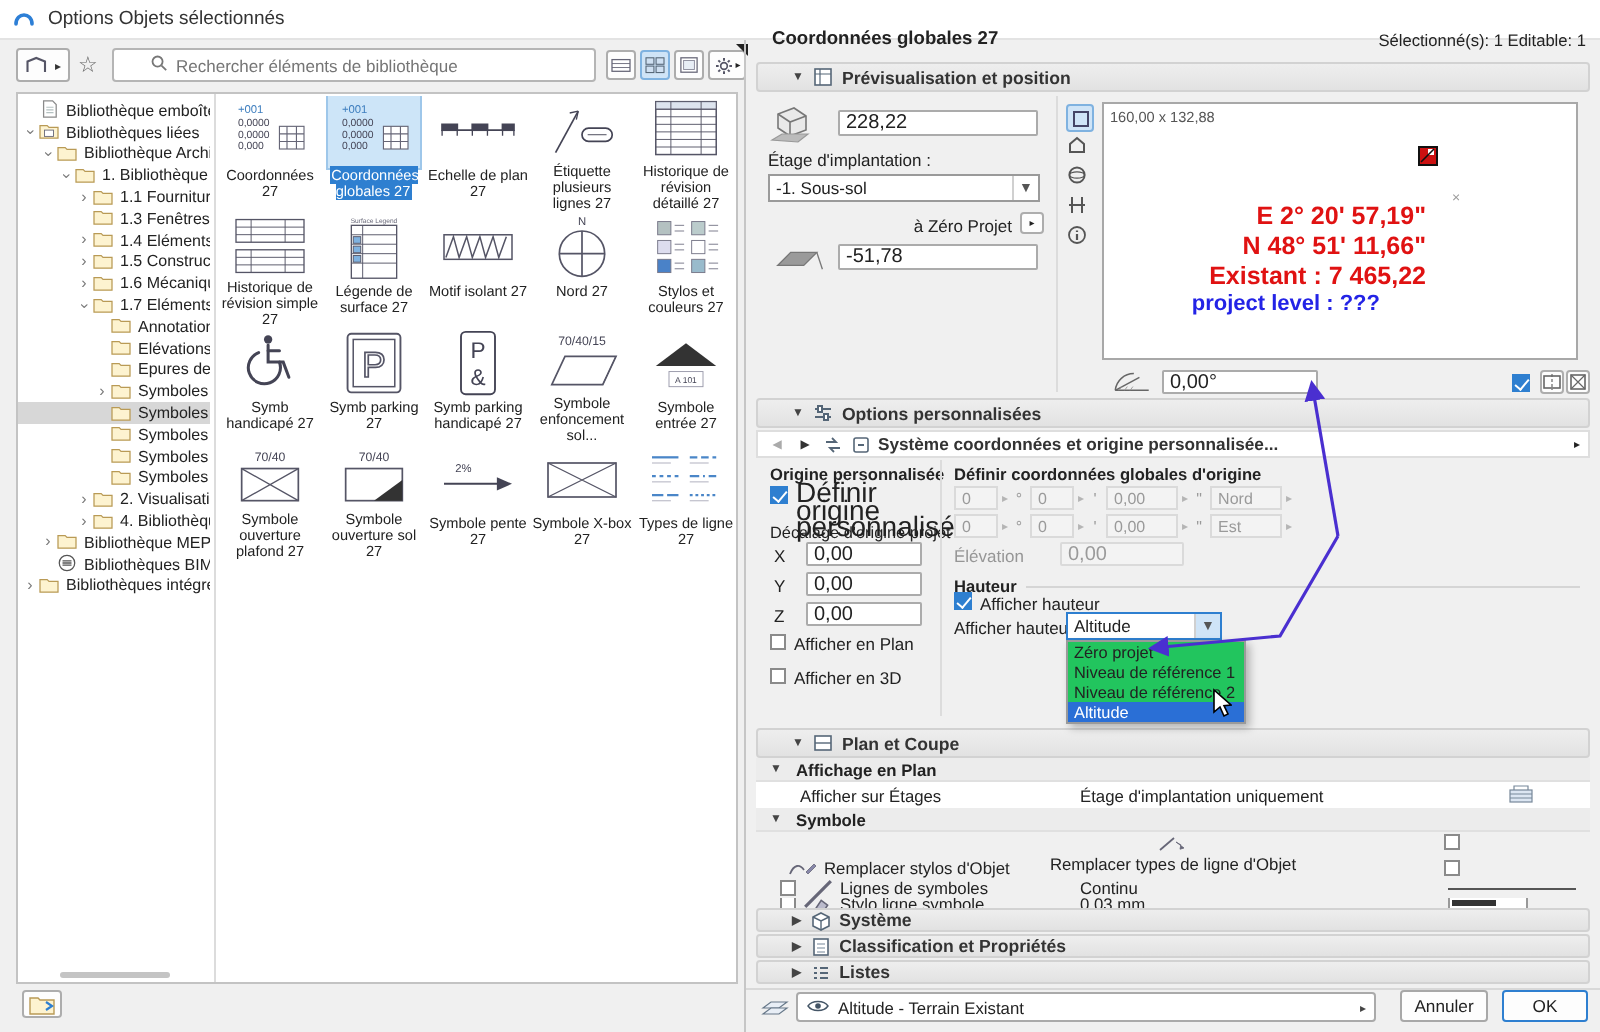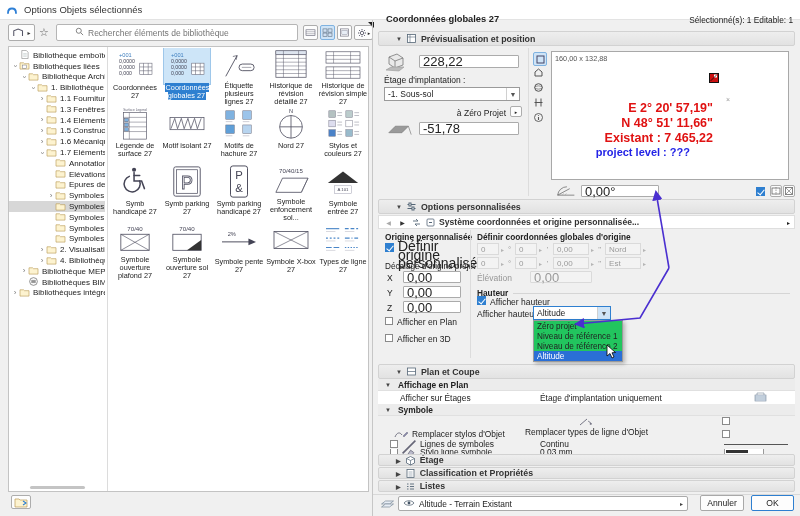--- a/index.html
+++ b/index.html
@@ -38,21 +38,21 @@
 .cell.sel .clabel span{background:var(--sel);color:#fff;padding:0 1px}
 #addlib{position:absolute;left:11px;top:495px;width:20px;height:14px}
 
 #rightdiv{position:absolute;left:372px;top:20px;bottom:0;width:1px;background:#c6c6c6}
 .bar{position:absolute;left:378px;width:417px;height:15px;background:linear-gradient(#eee,#e2e2e2);border:1px solid #d2d2d2;border-radius:2px;display:flex;align-items:center;gap:4px;padding:0 17px;font-weight:bold;font-size:8.8px;color:#333}
 .bar .tri{font-size:6px;color:#444}
 .bar svg{width:11px;height:11px}
 .subbar{position:absolute;left:378px;width:417px;height:12px;background:#ececec;border-bottom:1px solid #e0e0e0;display:flex;align-items:center;font-size:8.4px}
 .subbar .tri{font-size:6px;color:#444;width:20px;text-align:center}
 .subbar b{font-size:8.4px}
-.field{position:absolute;background:#fff;border:1px solid #ababab;border-radius:1px;display:flex;align-items:center;padding:0 3px;font-size:13px;color:#222}
+.field{position:absolute;background:#fff;border:1px solid #ababab;border-radius:1px;display:flex;align-items:center;padding:0 3px;font-size:10px;color:#222}
 .field.gray{background:#f3f3f3;color:#9a9a9a;border-color:#dadada}
 .combo{position:absolute;background:#fff;border:1px solid #9a9a9a;display:flex;align-items:center;font-size:8.5px;padding-left:3px}
 .combo .dd{margin-left:auto;width:13px;align-self:stretch;display:flex;align-items:center;justify-content:center;border-left:1px solid #d0d0d0;color:#555;font-size:7px}
 .combo.focus{border-color:var(--sel)}
 .combo.focus .dd{background:#cfe4f7}
 .lbl{position:absolute;font-size:8.5px;color:#222;white-space:nowrap}
 .lbl.bold{font-weight:bold}
 .lbl.gray{color:#969696}
 .chk{position:absolute;width:9px;height:9px;border:1px solid #8a8a8a;background:#fff}
 .chk.on{background:var(--sel);border-color:var(--sel)}
@@ -392,20 +392,34 @@
               <rect x="27" y="15" width="13" height="12" fill="#fff"></rect>
               <path d="M27 19 h13 M27 23 h13 M31 15 v12 M36 15 v12"></path>
             </g>
           </svg>
         </span>
         <div class="clabel"><span>Coordonnées globales 27</span></div>
       </div>
       <div class="cell">
         <span class="iwrap">
           <svg viewBox="0 0 44 36">
+            <g stroke="#445" stroke-width="1">
+              <path d="M3 17 h38"></path>
+              <path d="M3 17 v3 M11 17 v3 M19 17 v3 M27 17 v3 M35 17 v3 M41 17 v3" stroke-width=".7"></path>
+              <rect x="3" y="14" width="8" height="3" fill="#445"></rect>
+              <rect x="19" y="14" width="8" height="3" fill="#445"></rect>
+              <rect x="35" y="14" width="6" height="3" fill="#445"></rect>
+            </g>
+          </svg>
+        </span>
+        <div class="clabel"><span>Echelle de plan 27</span></div>
+      </div>
+      <div class="cell">
+        <span class="iwrap">
+          <svg viewBox="0 0 44 36">
             <g stroke="#445" stroke-width=".9" fill="none">
               <path d="M8 30 L20 8"></path>
               <path d="M20 8 l-4.5 1 M20 8 l-1 4.5" stroke-width=".7"></path>
               <rect x="22" y="17" width="16" height="7" rx="3.5" fill="#fff"></rect>
               <path d="M25 20.5 h10" stroke-width=".5"></path>
             </g>
           </svg>
         </span>
         <div class="clabel"><span>Étiquette plusieurs lignes 27</span></div>
       </div>
@@ -450,34 +464,20 @@
         <div class="clabel"><span>Légende de surface 27</span></div>
       </div>
       <div class="cell">
         <span class="iwrap">
           <svg viewBox="0 0 44 36">
             <rect x="4" y="11" width="36" height="13" fill="#fff" stroke="#556" stroke-width=".8"></rect>
             <path d="M5 23 l4 -11 l3 11 l4 -11 l3 11 l4 -11 l3 11 l4 -11 l3 11 l4 -11" stroke="#556" stroke-width=".8" fill="none"></path>
           </svg>
         </span>
         <div class="clabel"><span>Motif isolant 27</span></div>
-      </div>
-      <div class="cell">
-        <span class="iwrap">
-          <svg viewBox="0 0 44 36">
-            <g stroke="#667" stroke-width=".5">
-              <rect x="8" y="4" width="9" height="9" fill="#7fb2e0"></rect>
-              <rect x="26" y="4" width="9" height="9" fill="#9cc4ea"></rect>
-              <rect x="8" y="19" width="9" height="9" fill="#5f9fd8"></rect>
-              <rect x="26" y="19" width="9" height="9" fill="#b7d4ef"></rect>
-              <path d="M8 15.5 h7 M26 15.5 h7 M8 30.5 h7 M26 30.5 h7" stroke="#99a"></path>
-            </g>
-          </svg>
-        </span>
-        <div class="clabel"><span>Motifs de hachure 27</span></div>
       </div>
       <div class="cell">
         <span class="iwrap">
           <svg viewBox="0 0 44 36">
             <text x="22" y="6" font-size="6" fill="#445" text-anchor="middle">N</text>
             <circle cx="22" cy="21" r="12" fill="none" stroke="#556" stroke-width=".9"></circle>
             <path d="M10 21 h24 M22 9 v24" stroke="#556" stroke-width=".9"></path>
           </svg>
         </span>
         <div class="clabel"><span>Nord 27</span></div>
@@ -864,21 +864,21 @@
       </div>
     </div>
 
   <div id="collapsed">
       <div class="bar" style="top: 454px; height: 12px;">
         <span class="tri">▶</span>
         <svg viewBox="0 0 11 11">
           <path d="M5.5 1.5 L9.5 3.5 V8 L5.5 10 L1.5 8 V3.5 Z" fill="#fff" stroke="#567" stroke-width=".8"></path>
           <path d="M1.5 3.5 L5.5 5.5 L9.5 3.5 M5.5 5.5 V10" stroke="#567" stroke-width=".7" fill="none"></path>
         </svg>
-        <span>Étage</span>
+        <span>Système</span>
       </div>
       <div class="bar" style="top: 467px; height: 12px;">
         <span class="tri">▶</span>
         <svg viewBox="0 0 11 11">
           <rect x="2" y="1.5" width="7" height="8" fill="#fff" stroke="#567" stroke-width=".8"></rect>
           <path d="M3.5 4 h4 M3.5 6 h4 M3.5 8 h4" stroke="#789" stroke-width=".6"></path>
         </svg>
         <span>Classification et Propriétés</span>
       </div>
       <div class="bar" style="top: 480px; height: 12px;">

